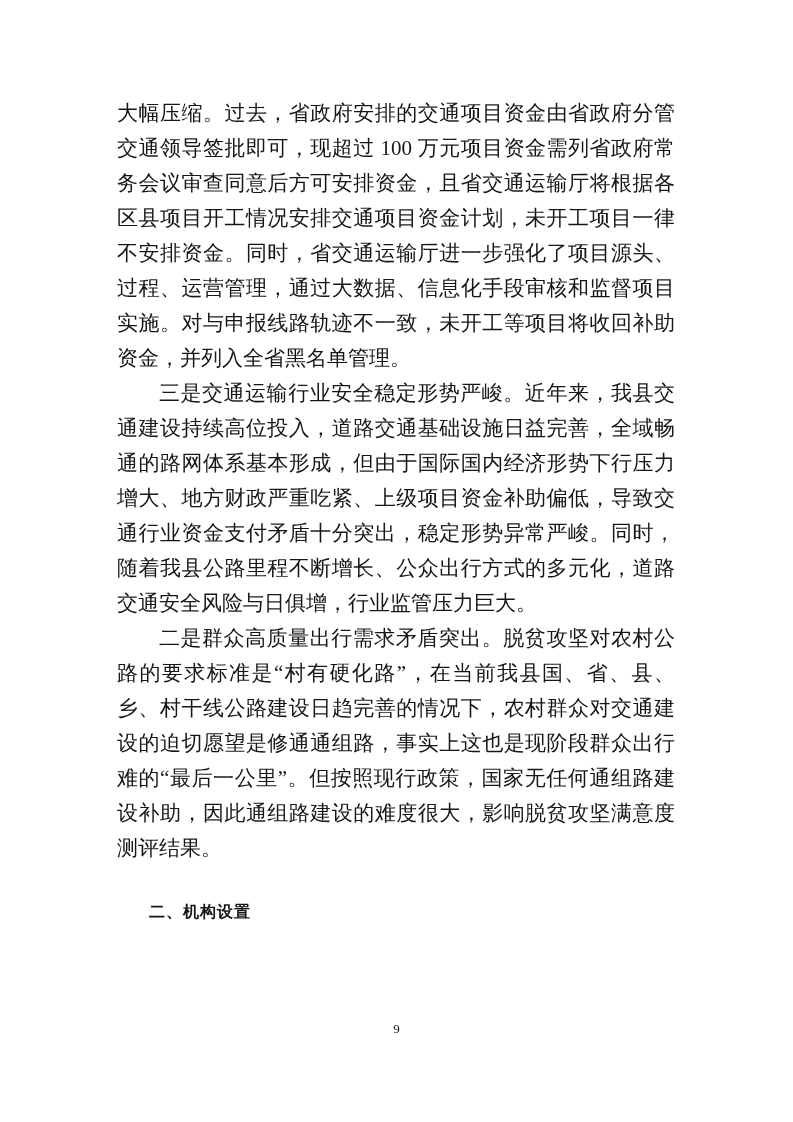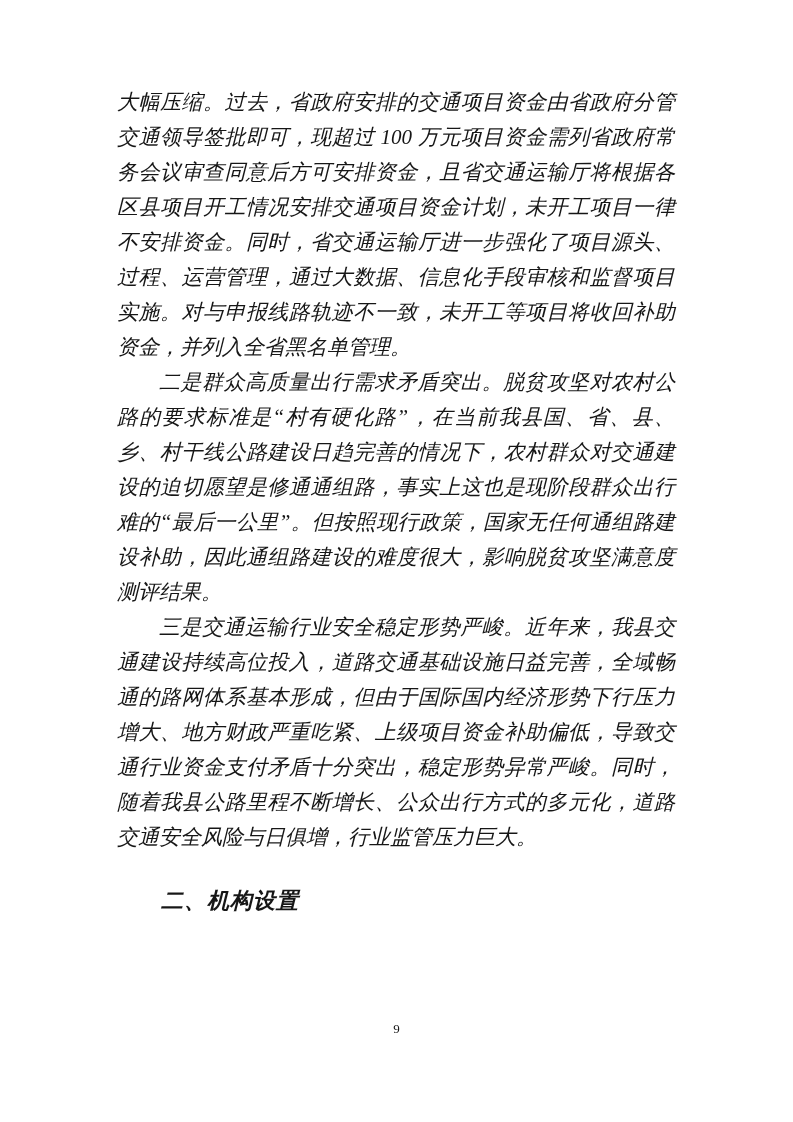--- a/index.html
+++ b/index.html
@@ -12,41 +12,40 @@
     width: 793px;
     height: 1122px;
     background: #ffffff;
     overflow: hidden;
     font-family: "Liberation Serif", "DejaVu Serif", serif;
     color: #161616;
   }
   .content {
     position: absolute;
     left: 117px;
-    top: 85px;
+    top: 96px;
     width: 558px;
     font-size: 21px;
     line-height: 35px;
     text-align: justify;
     text-justify: inter-ideograph;
-    font-style: italic;
   }
   .para {
     margin: 0;
     word-break: break-all;
   }
   .para.indent {
     text-indent: 2em;
   }
   .heading {
     margin: 28px 0 4px 0;
     text-indent: 2em;
     font-family: "Liberation Sans", "DejaVu Sans", sans-serif;
     font-weight: bold;
-    font-size: 22px;
+    font-size: 16px;
     line-height: 35px;
     text-align: left;
     letter-spacing: 1px;
   }
   .page-number {
     position: absolute;
     left: 0;
     right: 0;
     top: 1020px;
     text-align: center;
@@ -54,18 +53,18 @@
     line-height: 18px;
     color: #161616;
   }
 </style>
 </head>
 <body>
 
 <div class="page">
   <div class="content">
     <p class="para">大幅压缩。过去，省政府安排的交通项目资金由省政府分管交通领导签批即可，现超过 100 万元项目资金需列省政府常务会议审查同意后方可安排资金，且省交通运输厅将根据各区县项目开工情况安排交通项目资金计划，未开工项目一律不安排资金。同时，省交通运输厅进一步强化了项目源头、过程、运营管理，通过大数据、信息化手段审核和监督项目实施。对与申报线路轨迹不一致，未开工等项目将收回补助资金，并列入全省黑名单管理。</p>
+    <p class="para indent">三是交通运输行业安全稳定形势严峻。近年来，我县交通建设持续高位投入，道路交通基础设施日益完善，全域畅通的路网体系基本形成，但由于国际国内经济形势下行压力增大、地方财政严重吃紧、上级项目资金补助偏低，导致交通行业资金支付矛盾十分突出，稳定形势异常严峻。同时，随着我县公路里程不断增长、公众出行方式的多元化，道路交通安全风险与日俱增，行业监管压力巨大。</p>
     <p class="para indent">二是群众高质量出行需求矛盾突出。脱贫攻坚对农村公路的要求标准是“村有硬化路”，在当前我县国、省、县、乡、村干线公路建设日趋完善的情况下，农村群众对交通建设的迫切愿望是修通通组路，事实上这也是现阶段群众出行难的“最后一公里”。但按照现行政策，国家无任何通组路建设补助，因此通组路建设的难度很大，影响脱贫攻坚满意度测评结果。</p>
-    <p class="para indent">三是交通运输行业安全稳定形势严峻。近年来，我县交通建设持续高位投入，道路交通基础设施日益完善，全域畅通的路网体系基本形成，但由于国际国内经济形势下行压力增大、地方财政严重吃紧、上级项目资金补助偏低，导致交通行业资金支付矛盾十分突出，稳定形势异常严峻。同时，随着我县公路里程不断增长、公众出行方式的多元化，道路交通安全风险与日俱增，行业监管压力巨大。</p>
     <h2 class="heading">二、机构设置</h2>
   </div>
   <div class="page-number">9</div>
 </div>
 
 </body></html>

